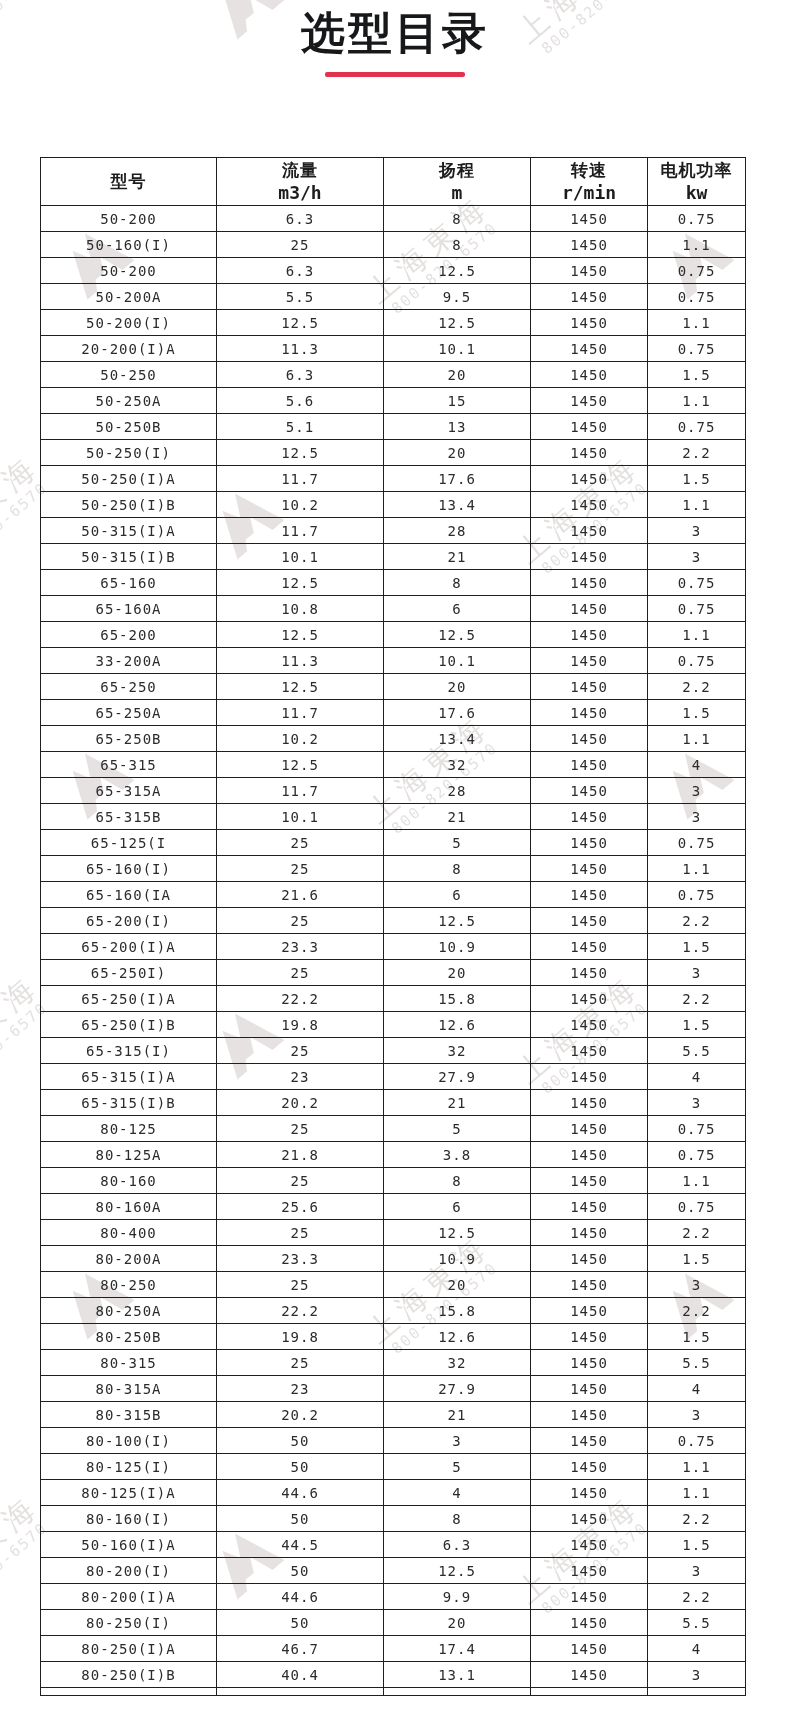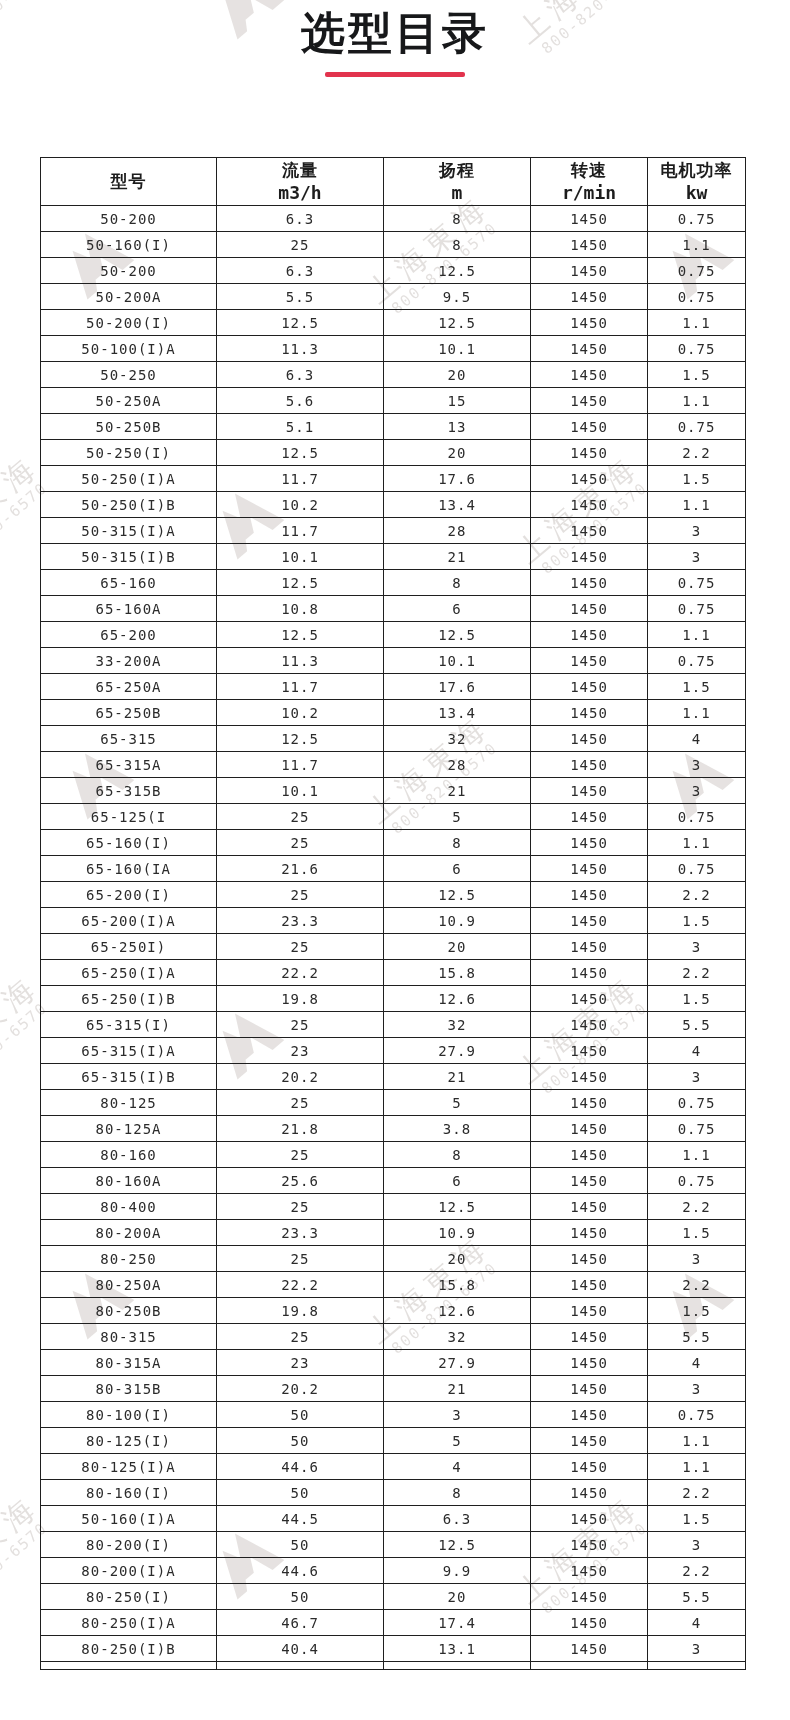--- a/index.html
+++ b/index.html
@@ -246,21 +246,21 @@
           <td>0.75</td>
         </tr>
         <tr>
           <td>50-200(I)</td>
           <td>12.5</td>
           <td>12.5</td>
           <td>1450</td>
           <td>1.1</td>
         </tr>
         <tr>
-          <td>50-100(I)A</td>
+          <td>20-200(I)A</td>
           <td>11.3</td>
           <td>10.1</td>
           <td>1450</td>
           <td>0.75</td>
         </tr>
         <tr>
           <td>50-250</td>
           <td>6.3</td>
           <td>20</td>
           <td>1450</td>
@@ -335,20 +335,27 @@
           <td>12.5</td>
           <td>1450</td>
           <td>1.1</td>
         </tr>
         <tr>
           <td>33-200A</td>
           <td>11.3</td>
           <td>10.1</td>
           <td>1450</td>
           <td>0.75</td>
+        </tr>
+        <tr>
+          <td>65-250</td>
+          <td>12.5</td>
+          <td>20</td>
+          <td>1450</td>
+          <td>2.2</td>
         </tr>
         <tr>
           <td>65-250A</td>
           <td>11.7</td>
           <td>17.6</td>
           <td>1450</td>
           <td>1.5</td>
         </tr>
         <tr>
           <td>65-250B</td>

